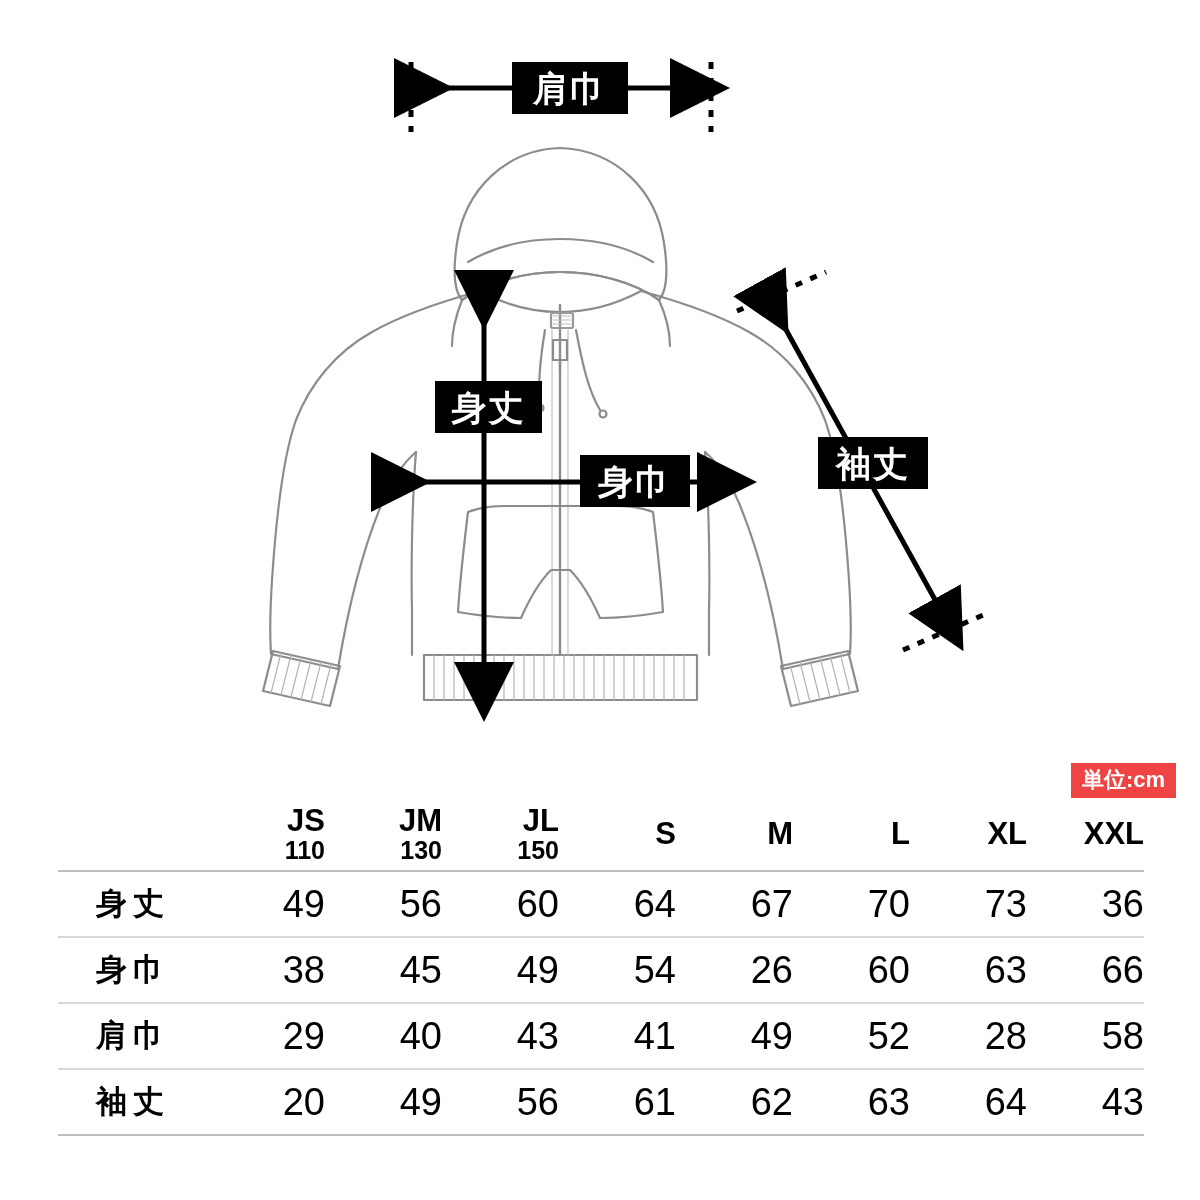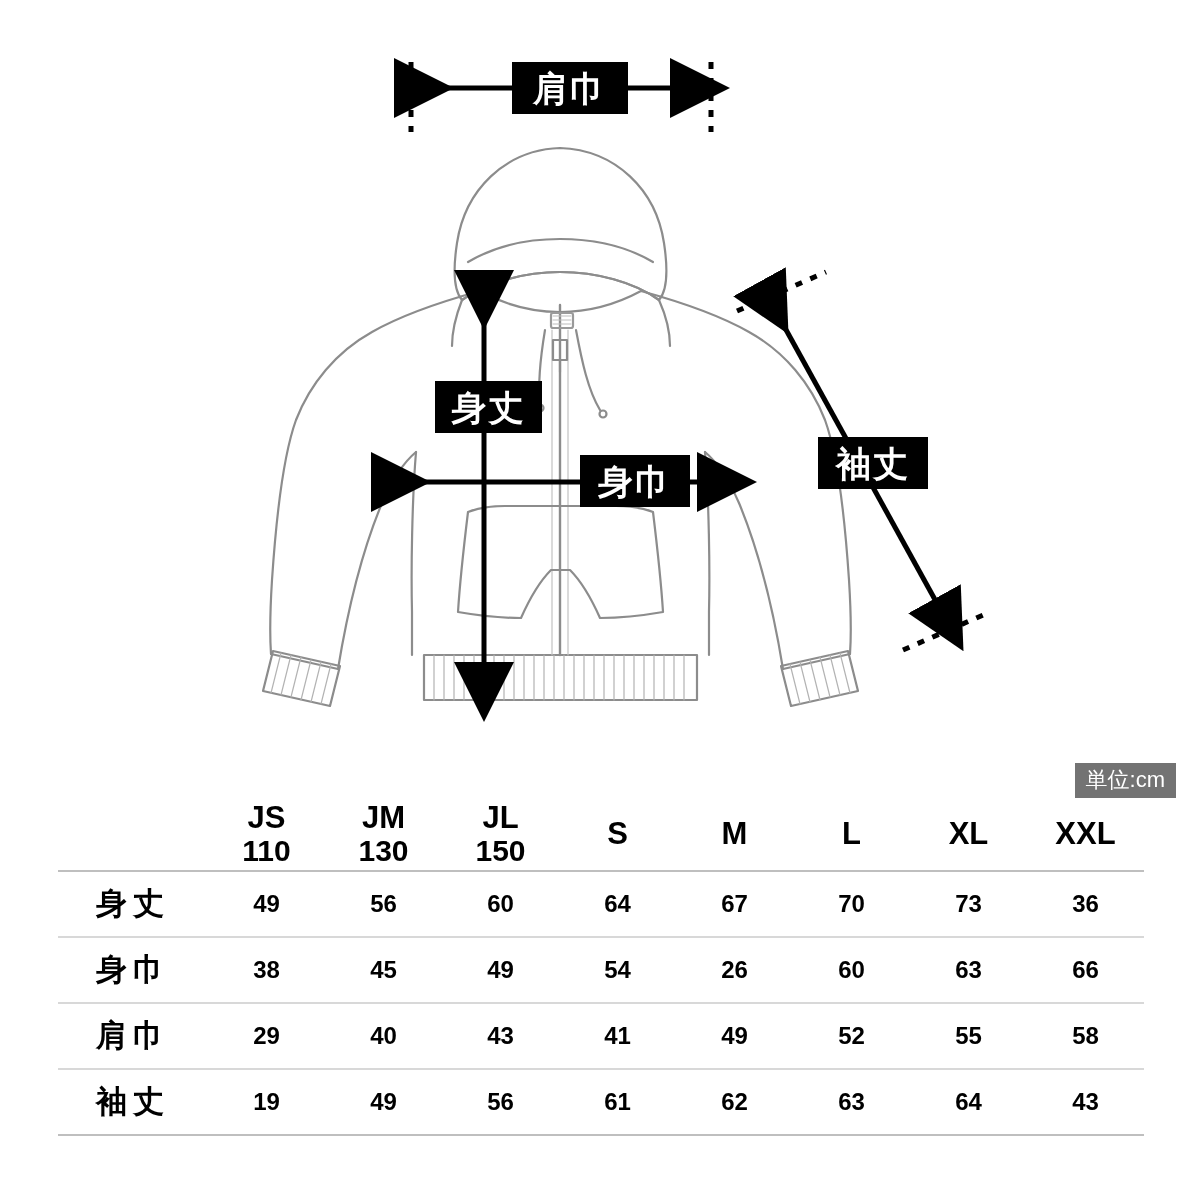--- a/index.html
+++ b/index.html
@@ -67,79 +67,79 @@
     width: 110px;
     height: 52px;
     font-size: 35px;
   }
 
   
   #unit-badge {
     position: absolute;
     right: 24px;
     top: 763px;
-    background: #737373;
+    background: #ef4444;
     color: #ffffff;
     font-size: 22px;
-    font-weight: normal;
+    font-weight: bold;
     padding: 6px 11px 7px 11px;
     line-height: 1;
   }
 
   
   #size-table {
     position: absolute;
     left: 58px;
     top: 798px;
     width: 1086px;
     border-collapse: collapse;
     table-layout: fixed;
   }
   #size-table col.rowhead { width: 150px; }
   #size-table col.sizecol { width: 117px; }
 
   #size-table th, #size-table td {
-    text-align: center;
+    text-align: right;
     vertical-align: middle;
     font-size: 33px;
     font-weight: bold;
     padding: 0;
   }
   #size-table thead th {
     height: 72px;
     border-bottom: 2px solid #bfbfbf;
     line-height: 1.08;
     font-size: 31px;
   }
   #size-table thead th.rowhead-blank {
     border-bottom: 2px solid #bfbfbf;
   }
   #size-table tbody td {
     height: 64px;
     border-bottom: 2px solid #d8d8d8;
-    font-weight: bold;
-    font-size: 24px;
+    font-weight: normal;
+    font-size: 38px;
   }
   #size-table tbody tr:last-child td {
     border-bottom: 2px solid #bfbfbf;
   }
   #size-table tbody th.row-label {
     height: 64px;
     border-bottom: 2px solid #d8d8d8;
     font-size: 31px;
     letter-spacing: 6px;
     font-weight: bold;
     text-align: center;
   }
   #size-table tbody tr:last-child th.row-label {
     border-bottom: 2px solid #bfbfbf;
   }
   .sz-sub {
     display: block;
-    font-size: 30px;
+    font-size: 25px;
   }
 </style>
 </head>
 <body>
 
 <div id="diagram">
 
   <svg width="1200" height="740" viewBox="0 0 1200 740">
     <defs>
       <marker id="arrHead" markerWidth="12" markerHeight="12" refX="6" refY="6" orient="auto">
@@ -328,26 +328,26 @@
       <td>66</td>
     </tr>
     <tr>
       <th class="row-label">肩巾</th>
       <td>29</td>
       <td>40</td>
       <td>43</td>
       <td>41</td>
       <td>49</td>
       <td>52</td>
-      <td>55</td>
+      <td>28</td>
       <td>58</td>
     </tr>
     <tr>
       <th class="row-label">袖丈</th>
-      <td>19</td>
+      <td>20</td>
       <td>49</td>
       <td>56</td>
       <td>61</td>
       <td>62</td>
       <td>63</td>
       <td>64</td>
       <td>43</td>
     </tr>
   </tbody>
 </table>

